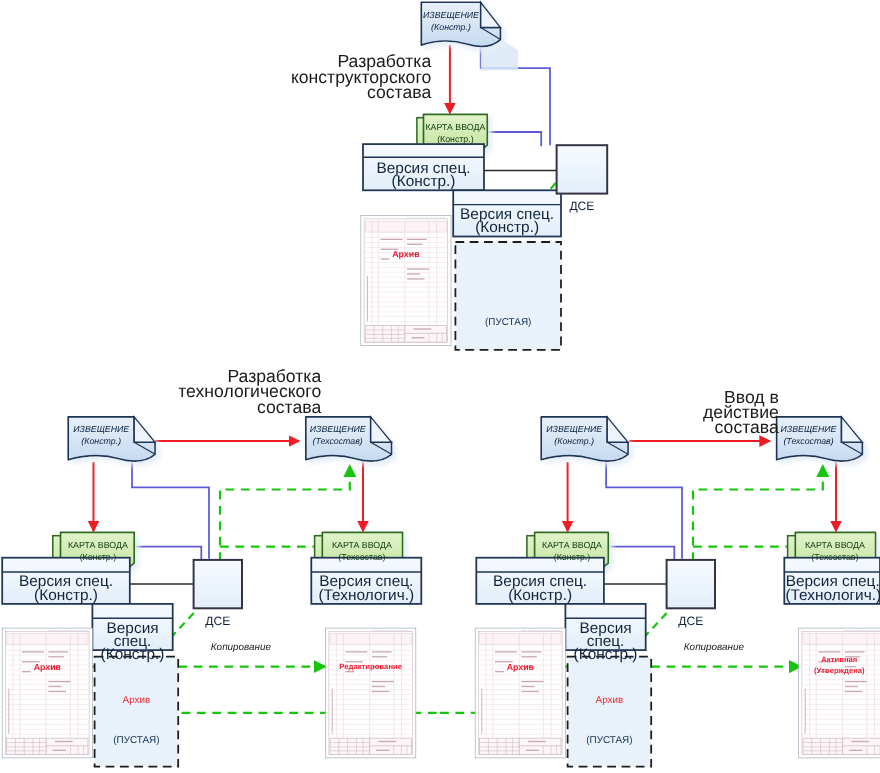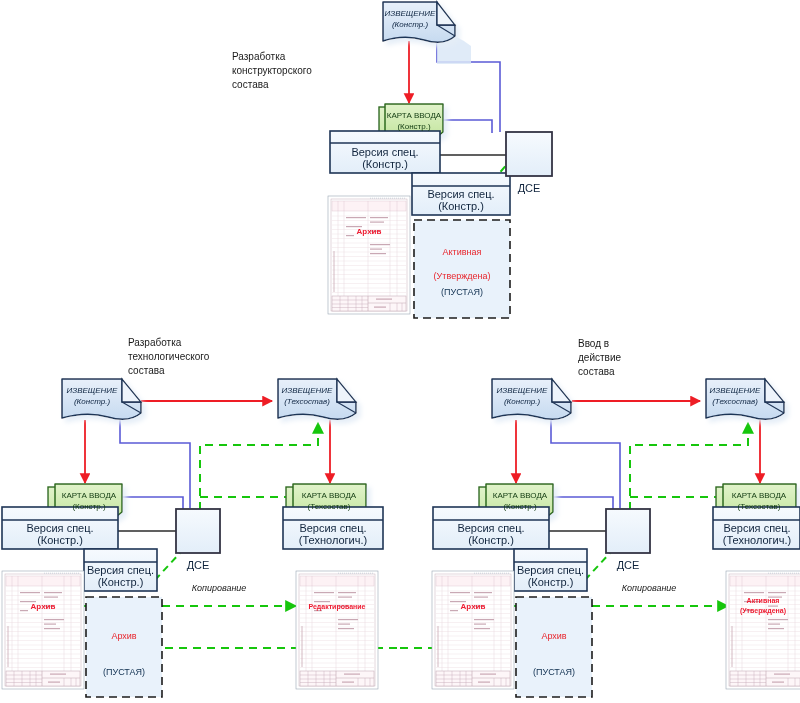--- a/index.html
+++ b/index.html
@@ -1,25 +1,25 @@
 <!DOCTYPE html>
 <html><head>
 <meta charset="utf-8">
 <style>
   html,body{margin:0;padding:0;background:#ffffff;}
   body{width:800px;height:703px;font-family:"Liberation Sans",sans-serif;position:relative;overflow:hidden;}
   #stage{position:absolute;left:0;top:0;width:800px;height:703px;}
   svg.layer{position:absolute;left:0;top:0;width:800px;height:703px;overflow:visible;}
-  .panel-title{position:absolute;text-align:left;font-size:10px;color:#1a1a1a;line-height:14px;white-space:pre-line;}
+  .panel-title{position:absolute;text-align:right;font-size:16px;color:#1a1a1a;line-height:14px;white-space:pre-line;}
   .edge-label{position:absolute;font-size:9px;color:#1a1a1a;text-align:center;font-style:italic;}
   .node-label{position:absolute;text-align:center;pointer-events:none;white-space:pre-line;}
   .lbl-izv{font-size:8px;color:#0c2340;line-height:11px;font-style:italic;}
   .lbl-karta{font-size:8px;color:#103a10;line-height:11px;}
   .lbl-dse{font-size:11px;color:#10243d;margin-top:36px;}
-  .lbl-ver{font-size:11px;color:#10243d;line-height:12px;}
+  .lbl-ver{font-size:14px;color:#10243d;line-height:12px;}
   .lbl-dash{font-size:9px;color:#103050;line-height:12px;}
   .lbl-dash .red{color:#e8262d;}
   .form-stamp{position:absolute;text-align:center;color:#ee1c32;font-size:8px;line-height:10px;font-weight:bold;white-space:pre-line;}
 </style>
 </head>
 <body>
 
 <div id="stage">
 
   <svg class="layer" viewBox="0 0 800 703">
@@ -281,37 +281,33 @@
     <use href="#gostform" x="432" y="571"></use>
     <use href="#gostform" x="726" y="571"></use>
   </svg>
 
   <div class="panel-title" style="left:232px;top:50px;width:160px;">Разработка
 конструкторского
 состава</div>
   <div class="panel-title" style="left:128px;top:336px;width:164px;">Разработка
 технологического
 состава</div>
-  <div class="panel-title" style="left:578px;top:337px;width:130px;">Ввод в
+  <div class="panel-title" style="left:578px;top:355px;width:130px;">Ввод в
 действие
 состава</div>
 
   <div class="node-label lbl-izv" style="left:381px;top:8px;width:58px;">ИЗВЕЩЕНИЕ
 (Констр.)</div>
   <div class="node-label lbl-karta" style="left:383px;top:110px;width:62px;">КАРТА ВВОДА
 (Констр.)</div>
   <div class="node-label lbl-dse" style="left:506px;top:146px;width:46px;">ДСЕ</div>
   <div class="node-label lbl-ver" style="left:332px;top:146px;width:106px;">Версия спец.
 (Констр.)</div>
   <div class="node-label lbl-ver" style="left:414px;top:188px;width:94px;">Версия спец.
 (Констр.)</div>
-  <div class="node-label lbl-dash" style="left:416px;top:234px;width:92px;">
-    <span class="red">Активная</span><br>
-    <span class="red">(Утверждена)</span>
-  </div>
   <div class="node-label lbl-dash" style="left:416px;top:286px;width:92px;">(ПУСТАЯ)</div>
   <div class="form-stamp" style="left:340px;top:227px;width:58px;">Архив</div>
 
   <div class="node-label lbl-izv" style="left:61px;top:385px;width:62px;">ИЗВЕЩЕНИЕ
 (Констр.)</div>
   <div class="node-label lbl-izv" style="left:275px;top:385px;width:64px;">ИЗВЕЩЕНИЕ
 (Техсостав)</div>
   <div class="node-label lbl-karta" style="left:56px;top:490px;width:66px;">КАРТА ВВОДА
 (Констр.)</div>
   <div class="node-label lbl-karta" style="left:293px;top:490px;width:72px;">КАРТА ВВОДА

